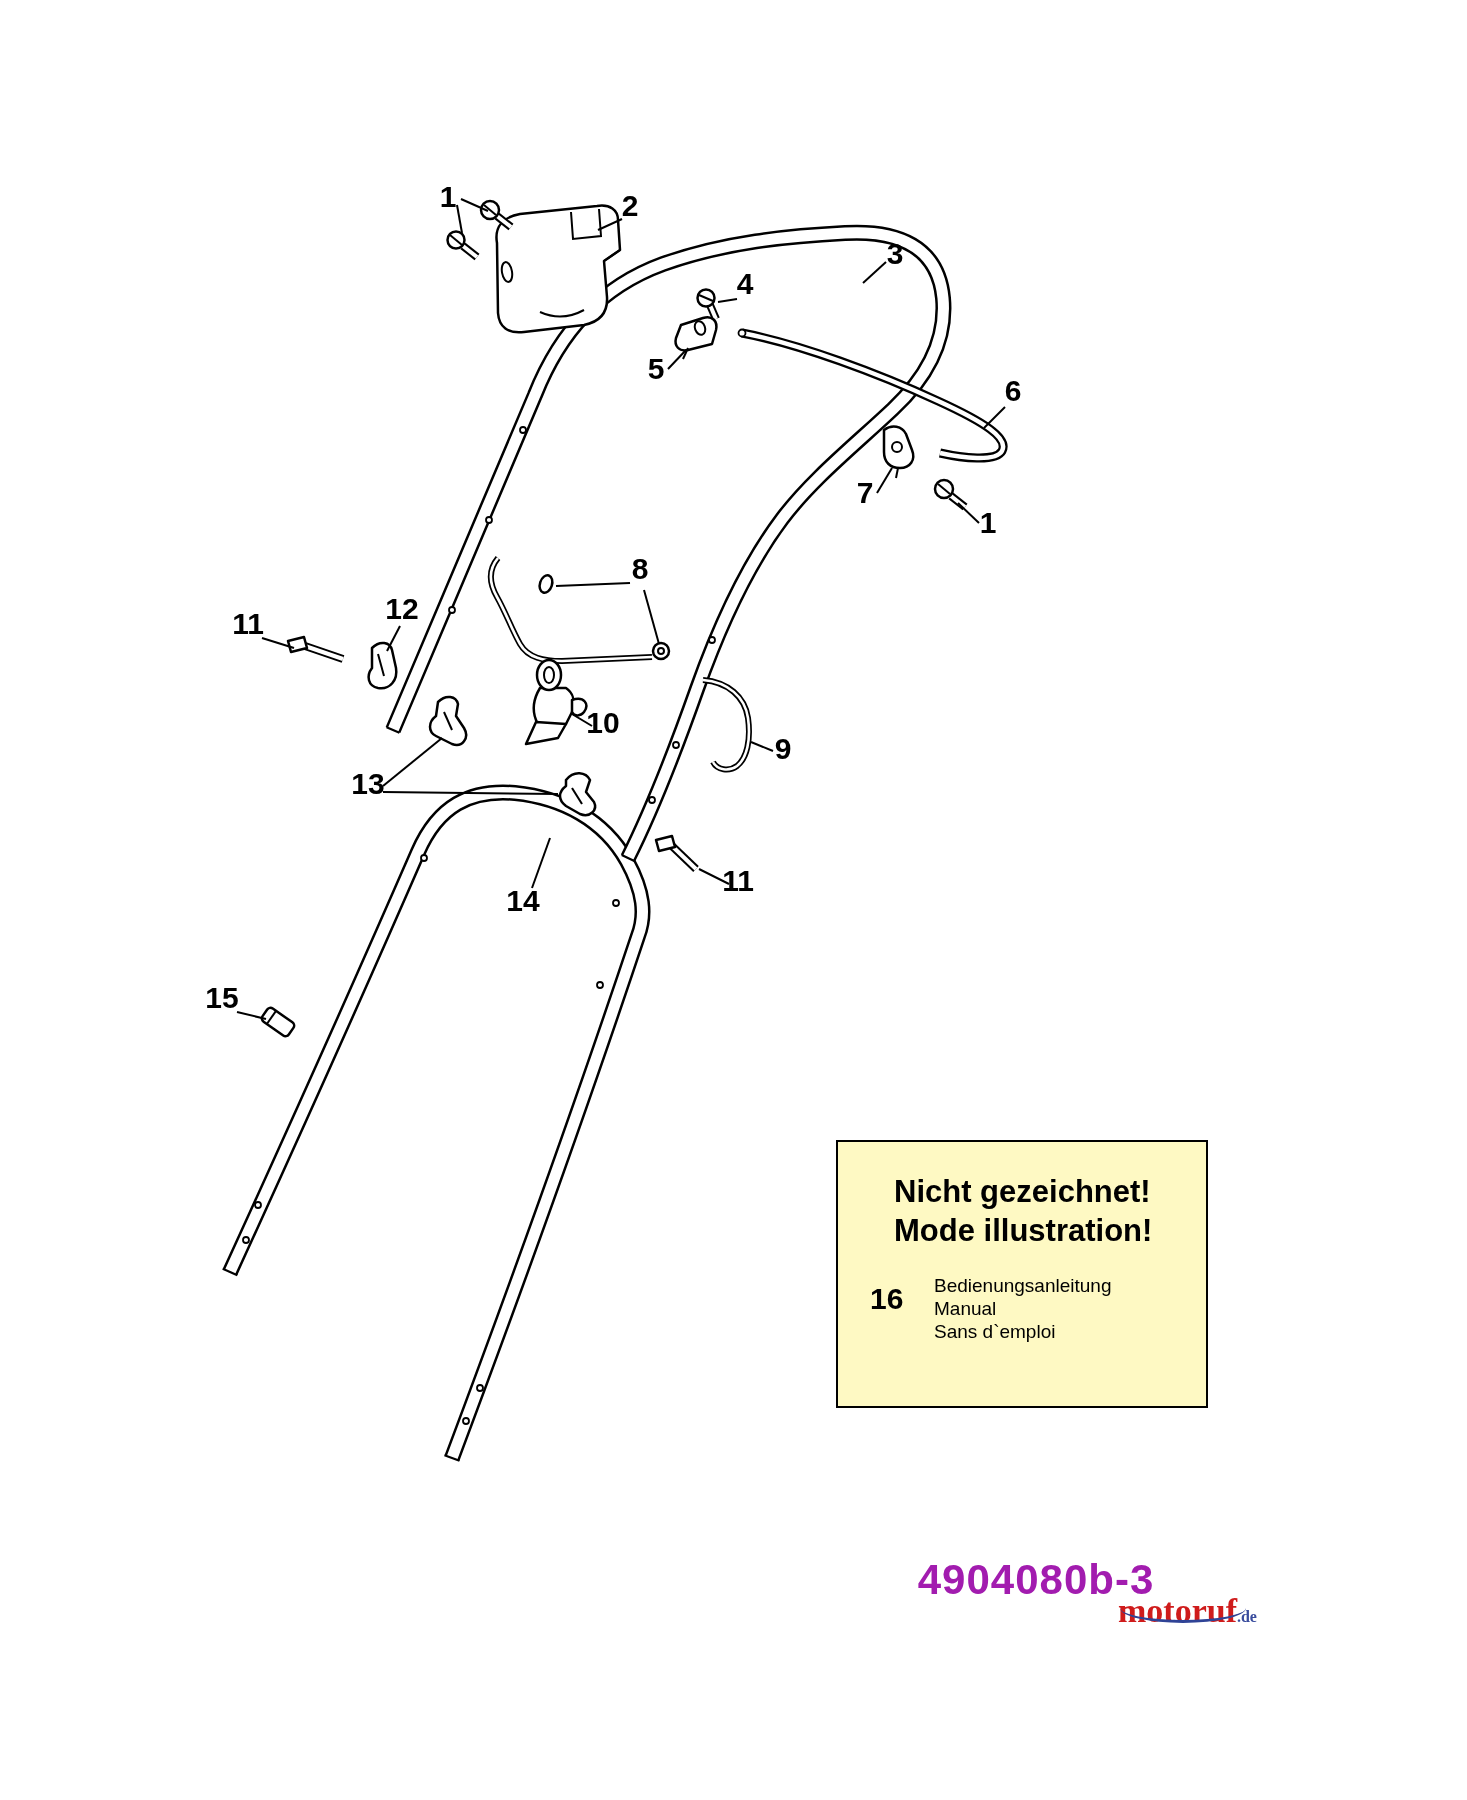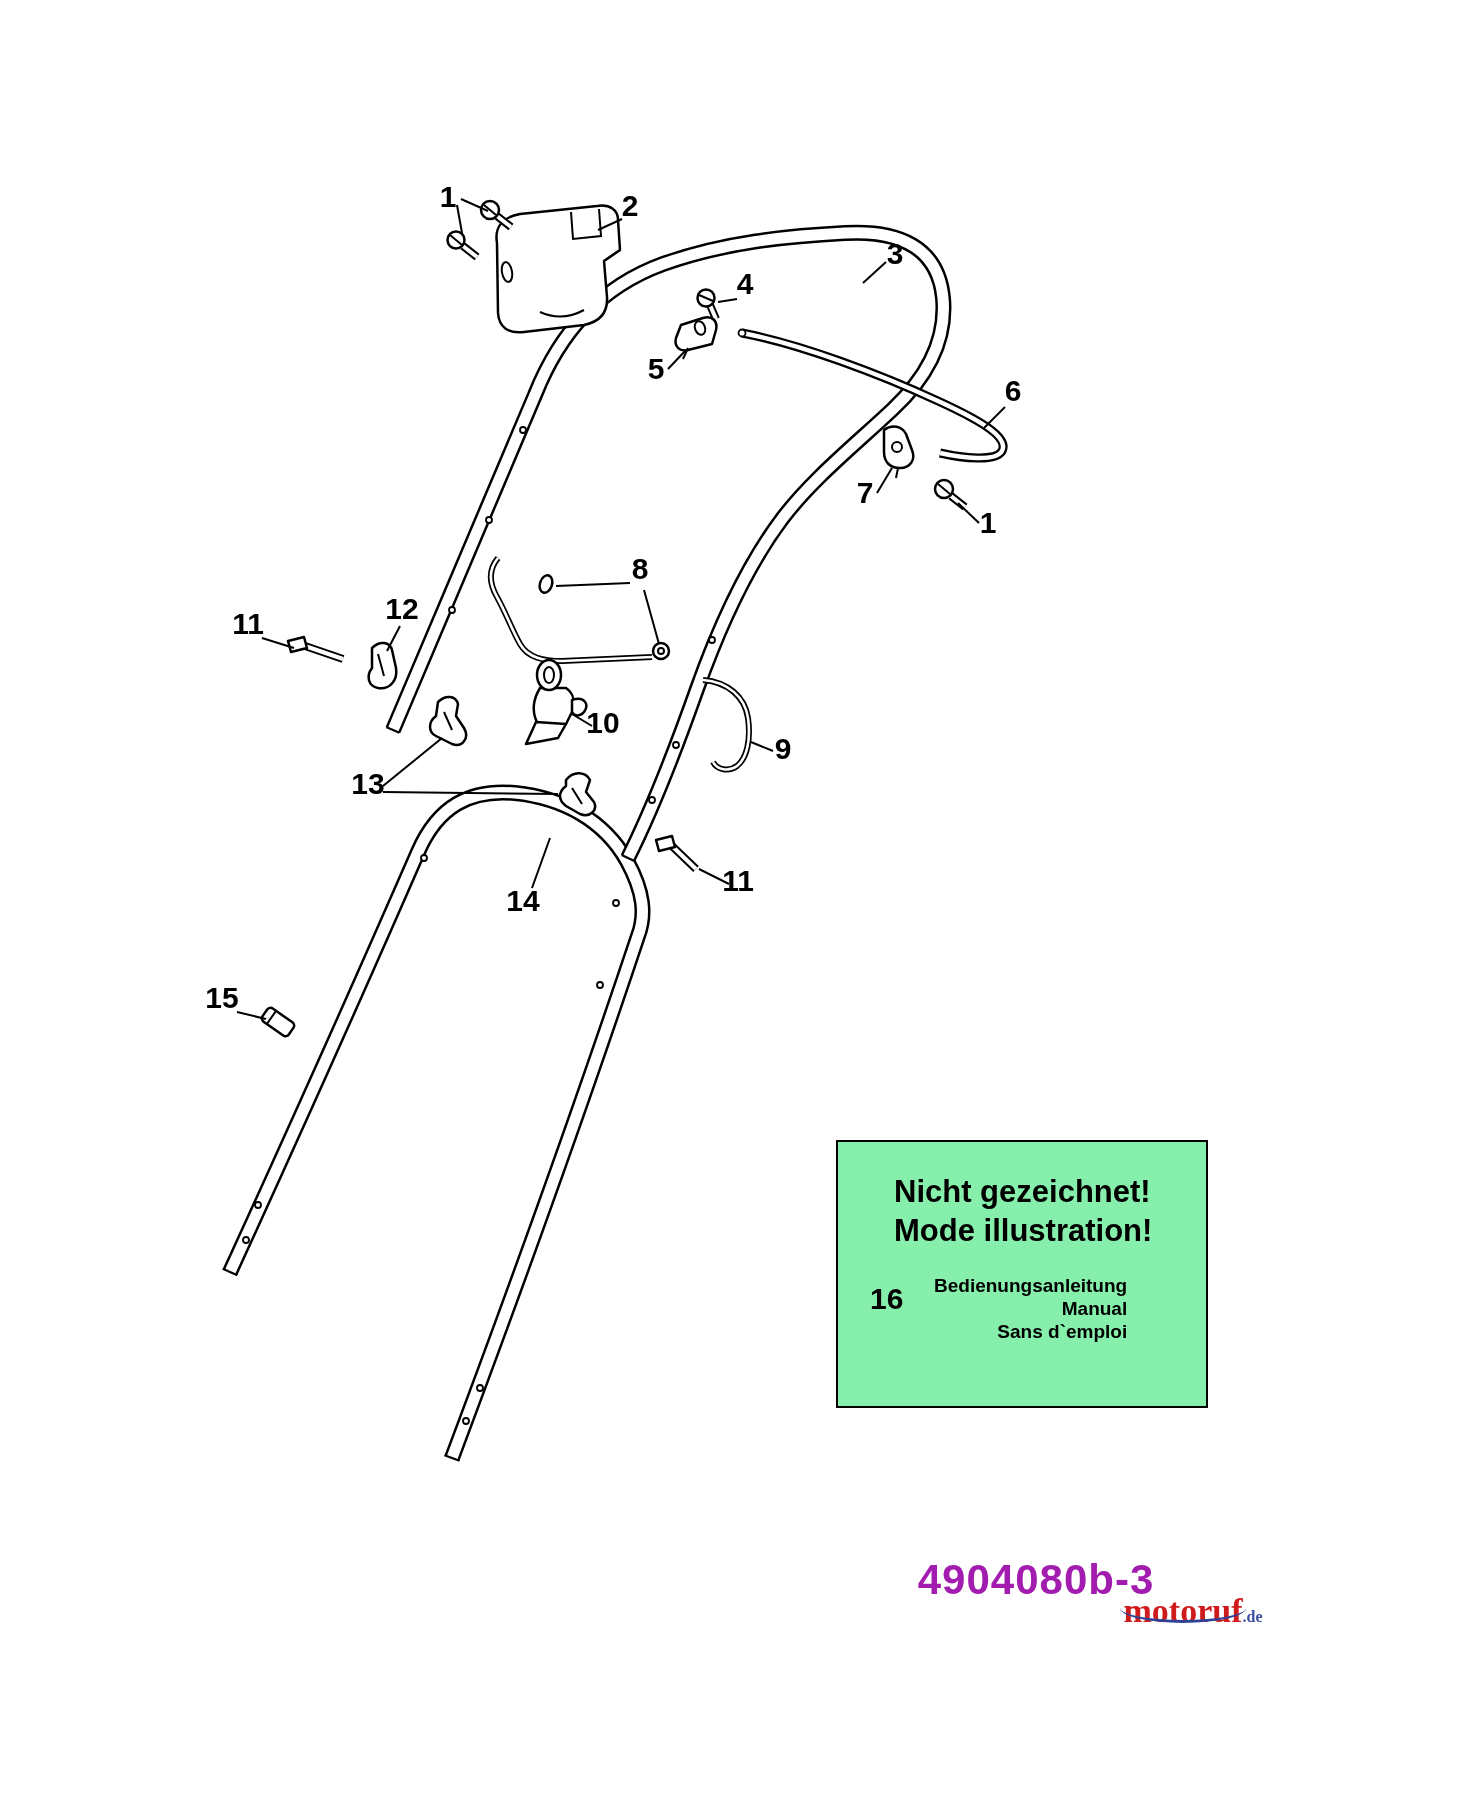--- a/index.html
+++ b/index.html
@@ -21,33 +21,33 @@
   .hole    { fill:#fff; stroke:#000; stroke-width:1.8; }
   .rim     { stroke:#000; stroke-width:2.2; }
   .ln      { stroke:#000; stroke-width:2; fill:none; }
   .shaft-o { stroke:#000; stroke-width:8; stroke-linecap:butt; }
   .shaft-i { stroke:#fff; stroke-width:4; stroke-linecap:butt; }
   text.callout { font-family:"Liberation Sans", sans-serif; font-weight:700; font-size:30px; fill:#000; text-anchor:middle; }
 
   
   .notice-box {
     position:absolute; left:836px; top:1140px; width:372px; height:268px;
-    border:2.5px solid #000; box-sizing:border-box; background:#86efac;
+    border:2.5px solid #000; box-sizing:border-box; background:#fef9c3;
   }
   .nb-titles { margin:30px 0 0 56px; font-weight:700; font-size:31px; line-height:39px; }
   .nb-item { display:flex; margin:24px 16px 0 32px; }
   .nb-num { font-size:30px; font-weight:700; width:64px; margin-top:8px; }
-  .nb-desc { font-size:19px; font-weight:700; line-height:23px;text-align:right; }
+  .nb-desc { font-size:19px; font-weight:400; line-height:23px; }
 
   
   .partnum {
     position:absolute; left:850px; top:1556px; width:372px; text-align:center;
     font-weight:700; font-size:42px; letter-spacing:1px; color:#a21caf;
   }
-  .logo { position:absolute; left:1118px; top:1592px; width:150px; height:42px;text-align:center; }
+  .logo { position:absolute; left:1118px; top:1592px; width:150px; height:42px; }
   .logo .brand { font-family:"Liberation Serif", serif; font-weight:700; font-size:34px; color:#cf1b1b; }
   .logo .tld   { font-family:"Liberation Serif", serif; font-weight:700; font-size:16px; color:#3a4d9e; }
   .logo .swoosh {
     position:absolute; left:2px; top:16px; width:126px; height:12px;
     border-bottom:3px solid #2f4396;
     border-bottom-left-radius:50% 100%; border-bottom-right-radius:50% 100%;
   }
 </style>
 </head>
 <body>

